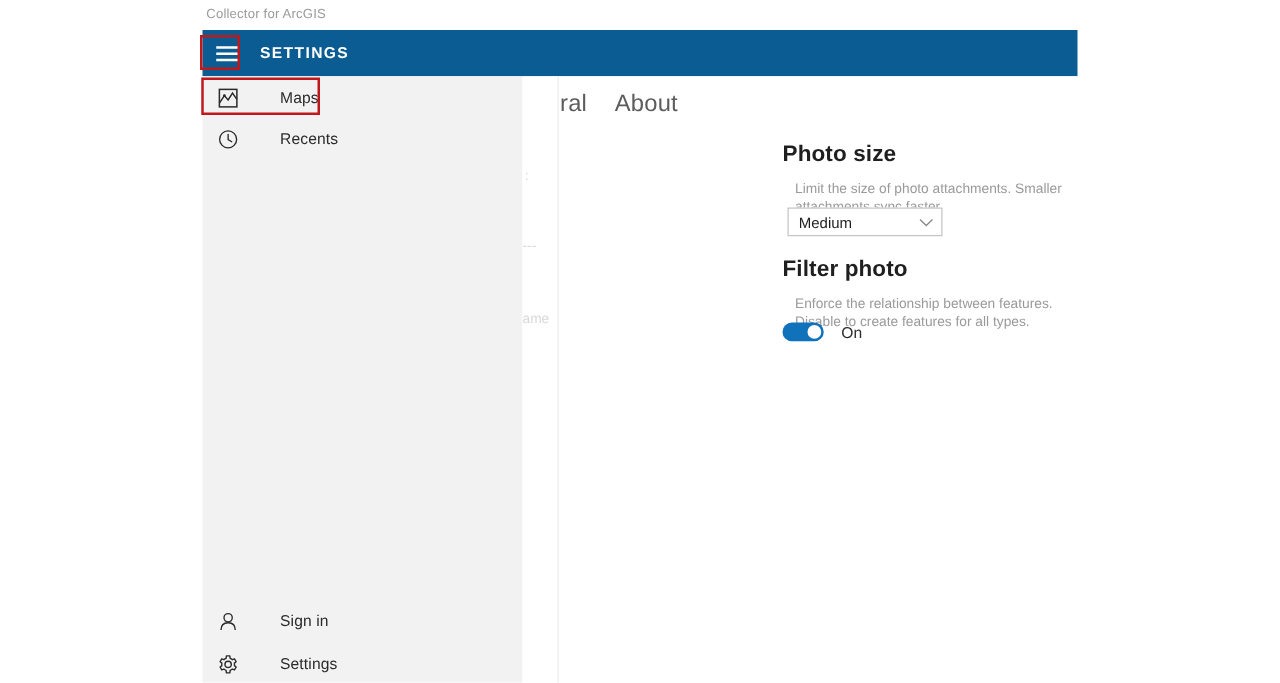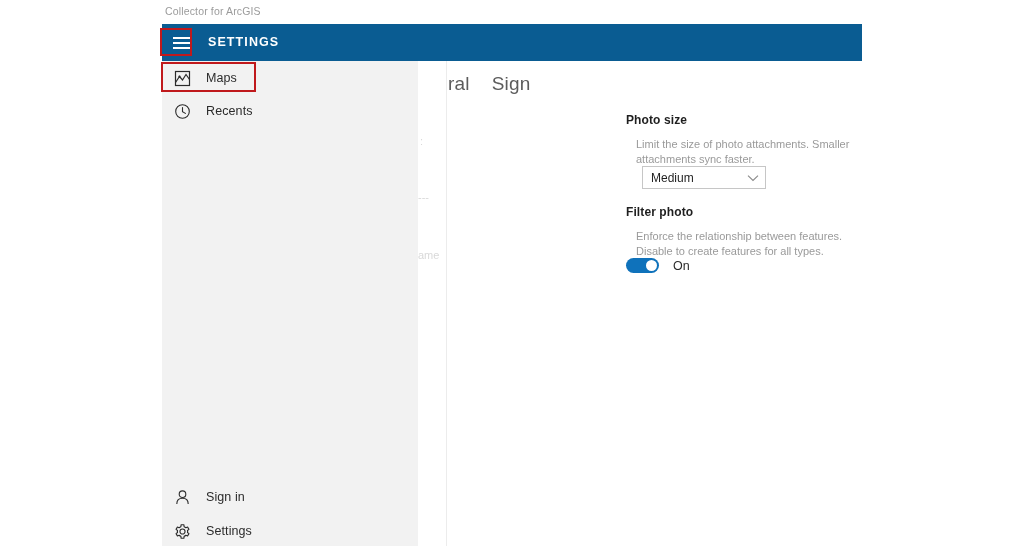--- a/index.html
+++ b/index.html
@@ -113,21 +113,21 @@
   .nav-icon {
     width: 24px;
     height: 24px;
     margin-left: 8px;
     display: flex;
     align-items: center;
     justify-content: center;
     flex: 0 0 auto;
   }
   .nav-label {
-    margin-left: 12px;
+    margin-left: 30px;
     font-size: 12.5px;
     color: #2b2b2b;
     letter-spacing: 0.1px;
   }
   #nav-maps   { top: 2px; }
   #nav-recents{ top: 35px; }
   #nav-signin { top: 421px; }
   #nav-settings{ top: 455px; }
 
   
@@ -176,40 +176,40 @@
   #tab-general { overflow: hidden; }
 
   
   #settings-body {
     position: absolute;
     left: 208px;
     top: 52px;
     width: 250px;
   }
   .setting-title {
-    font-size: 12px;
+    font-size: 18px;
     font-weight: bold;
     color: #1f1f1f;
     letter-spacing: 0.1px;
     margin: 0 0 5px 0;
   }
   .setting-desc {
     font-size: 11px;
     line-height: 15px;
     color: #9a9a9a;
     margin: 10px;
     width: 238px;
   }
   #photo-size-block { position: absolute; left: 0; top: 0; }
   #filter-types-block { position: absolute; left: 0; top: 92px; }
 
   
   #photo-size-dropdown {
     position: absolute;
-    left: 16px;
+    left: 4px;
     top: 53px;
     width: 124px;
     height: 23px;
     border: 1px solid #c6c6c6;
     background: #ffffff;
     box-sizing: border-box;
     display: flex;
     align-items: center;
     justify-content: space-between;
     padding: 0 6px 0 8px;
@@ -314,21 +314,21 @@
 
   <div id="content-panel">
 
     <div id="ghost-divider"></div>
     <div class="ghost-text" id="ghost-1">:</div>
     <div class="ghost-text" id="ghost-2">---</div>
     <div class="ghost-text" id="ghost-3">ame</div>
 
     <div id="tabs">
       <div class="tab-item" id="tab-general">ral</div>
-      <div class="tab-item" id="tab-about">Sign</div>
+      <div class="tab-item" id="tab-about">About</div>
     </div>
 
     <div id="settings-body">
 
       <div id="photo-size-block">
         <p class="setting-title">Photo size</p>
         <p class="setting-desc">Limit the size of photo attachments. Smaller attachments sync faster.</p>
         <div id="photo-size-dropdown">
           <span id="photo-size-value">Medium</span>
           <span id="chevron-down-icon">

